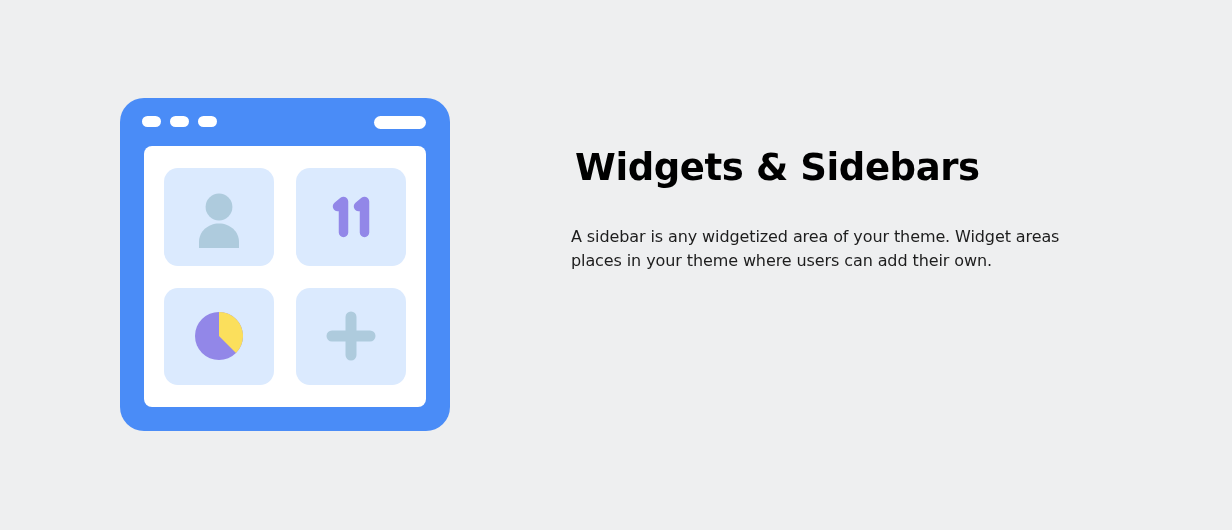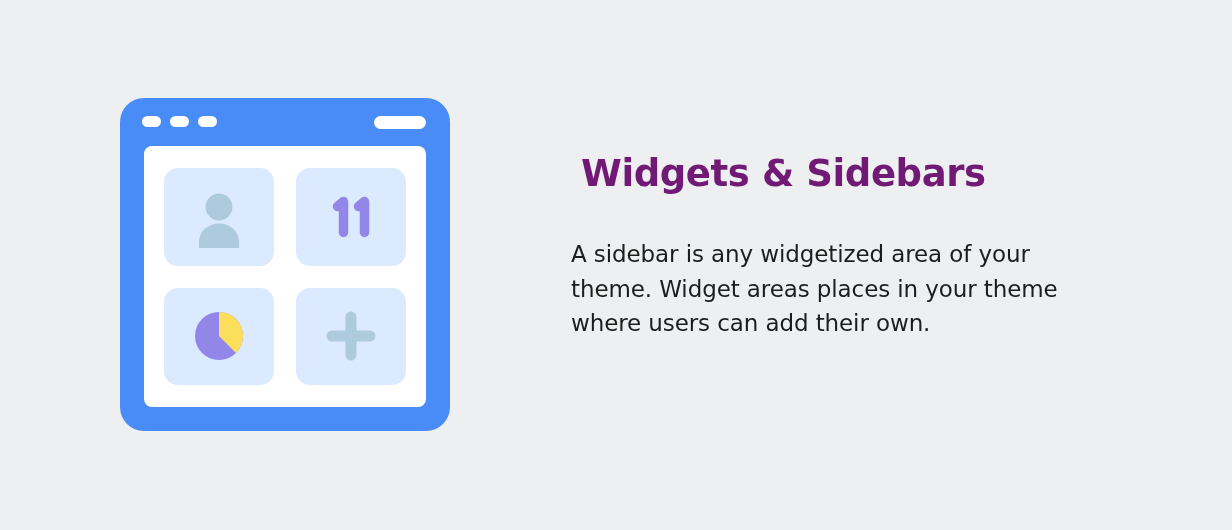--- a/index.html
+++ b/index.html
@@ -104,35 +104,35 @@
 
   
   .text-col {
     position: absolute;
     left: 571px;
     top: 143px;
     width: 540px;
   }
 
   .headline {
-    margin: 10px;
+    margin: 4px;
     font-family: "DejaVu Sans", sans-serif;
     font-size: 37px;
     font-weight: 700;
     letter-spacing: -0.4px;
-    color: #701a75;
+    color: #000000;
     line-height: 1.15;
     white-space: nowrap;
   }
 
   .body-copy {
     margin: 0;
     padding-top: 31px;
     font-family: "DejaVu Sans", sans-serif;
-    font-size: 23px;
+    font-size: 16px;
     font-weight: 400;
     color: #1d1d1d;
     line-height: 1.52;
     letter-spacing: -0.1px;
   }
 </style>
 </head>
 <body>
 
 <div class="page">

